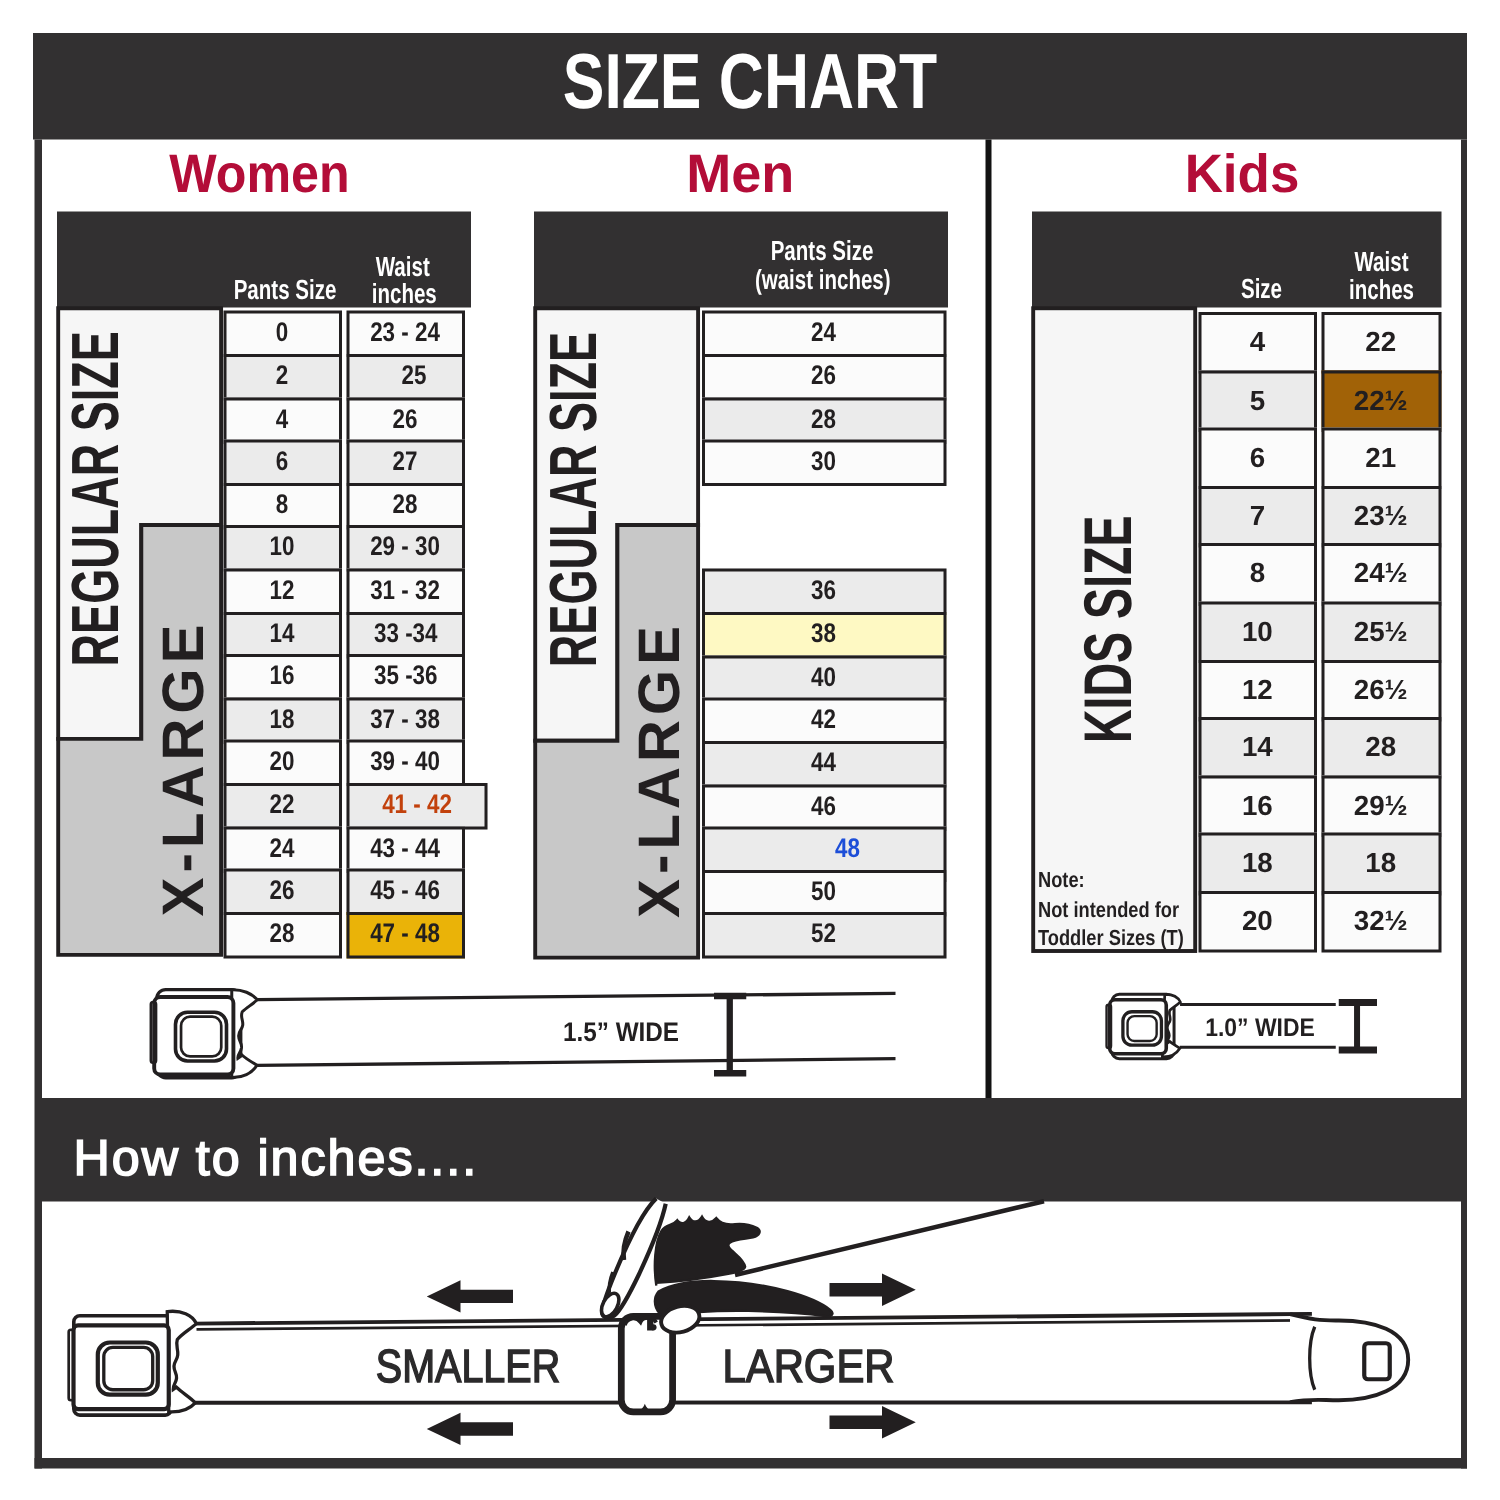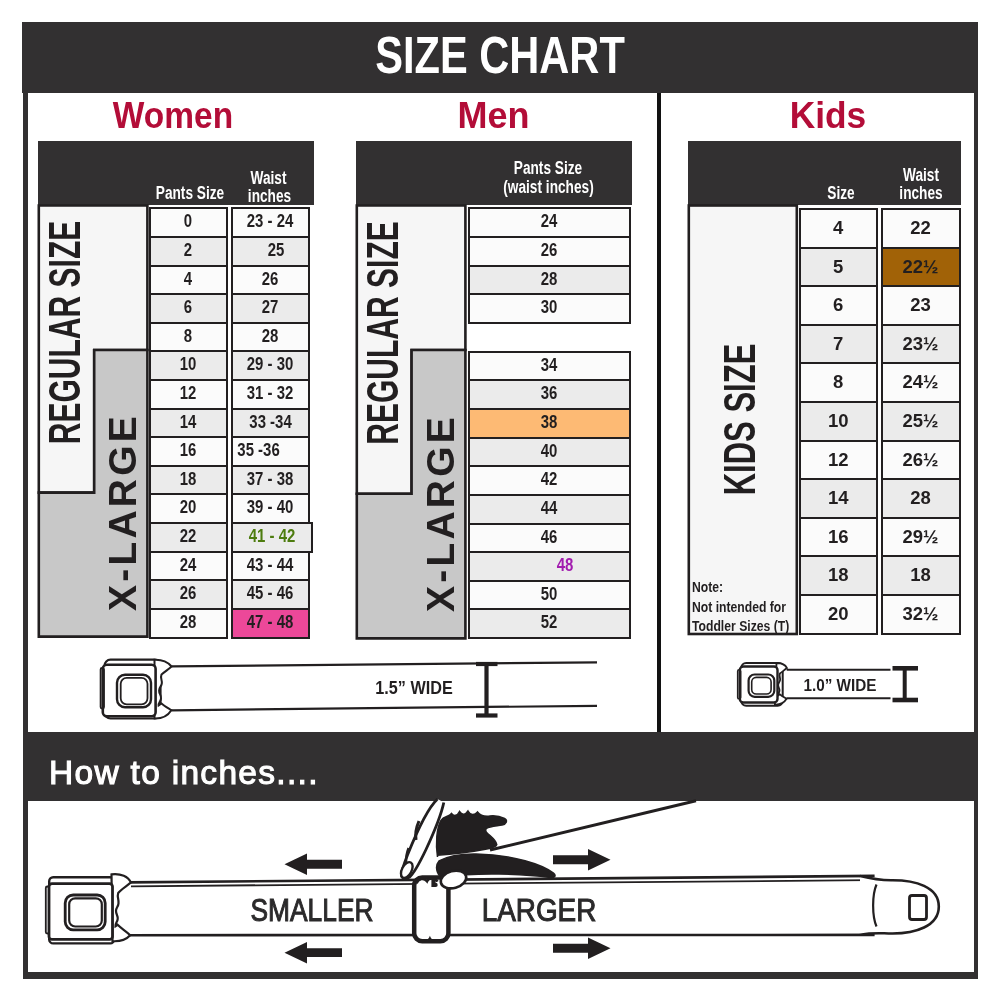--- a/index.html
+++ b/index.html
@@ -69,47 +69,46 @@
 <div style="position:absolute;left:148.5px;top:607.7px;width:79px;height:31.1px;box-sizing:border-box;border:2.5px solid #221f20;background:#fbfbfb;font:bold 18px/25px 'Liberation Sans',sans-serif;text-align:center;color:#221f20;"><span style="display:inline-block;transform:scaleX(0.83)">28</span></div>
 
 <div style="position:absolute;left:231px;top:207.3px;width:79px;height:31.1px;box-sizing:border-box;border:2.5px solid #221f20;background:#fbfbfb;font:bold 18px/25px 'Liberation Sans',sans-serif;text-align:center;color:#221f20;"><span style="display:inline-block;transform:scaleX(0.83)">23 - 24</span></div>
 <div style="position:absolute;left:231px;top:235.9px;width:79px;height:31.1px;box-sizing:border-box;border:2.5px solid #221f20;background:#ebebeb;font:bold 18px/25px 'Liberation Sans',sans-serif;text-align:center;color:#221f20;padding-left:12px;"><span style="display:inline-block;transform:scaleX(0.83)">25</span></div>
 <div style="position:absolute;left:231px;top:264.5px;width:79px;height:31.1px;box-sizing:border-box;border:2.5px solid #221f20;background:#fbfbfb;font:bold 18px/25px 'Liberation Sans',sans-serif;text-align:center;color:#221f20;"><span style="display:inline-block;transform:scaleX(0.83)">26</span></div>
 <div style="position:absolute;left:231px;top:293.1px;width:79px;height:31.1px;box-sizing:border-box;border:2.5px solid #221f20;background:#ebebeb;font:bold 18px/25px 'Liberation Sans',sans-serif;text-align:center;color:#221f20;"><span style="display:inline-block;transform:scaleX(0.83)">27</span></div>
 <div style="position:absolute;left:231px;top:321.7px;width:79px;height:31.1px;box-sizing:border-box;border:2.5px solid #221f20;background:#fbfbfb;font:bold 18px/25px 'Liberation Sans',sans-serif;text-align:center;color:#221f20;"><span style="display:inline-block;transform:scaleX(0.83)">28</span></div>
 <div style="position:absolute;left:231px;top:350.3px;width:79px;height:31.1px;box-sizing:border-box;border:2.5px solid #221f20;background:#ebebeb;font:bold 18px/25px 'Liberation Sans',sans-serif;text-align:center;color:#221f20;"><span style="display:inline-block;transform:scaleX(0.83)">29 - 30</span></div>
 <div style="position:absolute;left:231px;top:378.9px;width:79px;height:31.1px;box-sizing:border-box;border:2.5px solid #221f20;background:#fbfbfb;font:bold 18px/25px 'Liberation Sans',sans-serif;text-align:center;color:#221f20;"><span style="display:inline-block;transform:scaleX(0.83)">31 - 32</span></div>
 <div style="position:absolute;left:231px;top:407.5px;width:79px;height:31.1px;box-sizing:border-box;border:2.5px solid #221f20;background:#ebebeb;font:bold 18px/25px 'Liberation Sans',sans-serif;text-align:center;color:#221f20;"><span style="display:inline-block;transform:scaleX(0.83)">33 -34</span></div>
-<div style="position:absolute;left:231px;top:436.1px;width:79px;height:31.1px;box-sizing:border-box;border:2.5px solid #221f20;background:#fbfbfb;font:bold 18px/25px 'Liberation Sans',sans-serif;color:#221f20;"><span style="display:inline-block;transform:scaleX(0.83)">35 -36</span></div>
+<div style="position:absolute;left:231px;top:436.1px;width:79px;height:31.1px;box-sizing:border-box;border:2.5px solid #221f20;background:#fbfbfb;font:bold 18px/25px 'Liberation Sans',sans-serif;text-align:center;color:#221f20;"><span style="display:inline-block;transform:scaleX(0.83)">35 -36</span></div>
 <div style="position:absolute;left:231px;top:464.7px;width:79px;height:31.1px;box-sizing:border-box;border:2.5px solid #221f20;background:#ebebeb;font:bold 18px/25px 'Liberation Sans',sans-serif;text-align:center;color:#221f20;"><span style="display:inline-block;transform:scaleX(0.83)">37 - 38</span></div>
 <div style="position:absolute;left:231px;top:493.3px;width:79px;height:31.1px;box-sizing:border-box;border:2.5px solid #221f20;background:#fbfbfb;font:bold 18px/25px 'Liberation Sans',sans-serif;text-align:center;color:#221f20;"><span style="display:inline-block;transform:scaleX(0.83)">39 - 40</span></div>
-<div style="position:absolute;left:231px;top:521.9px;width:82px;height:31.1px;box-sizing:border-box;border:2.5px solid #221f20;background:#ebebeb;font:bold 18px/25px 'Liberation Sans',sans-serif;text-align:center;color:#4d7c0f;"><span style="display:inline-block;transform:scaleX(0.83)">41 - 42</span></div>
+<div style="position:absolute;left:231px;top:521.9px;width:94px;height:31.1px;box-sizing:border-box;border:2.5px solid #221f20;background:#ebebeb;font:bold 18px/25px 'Liberation Sans',sans-serif;text-align:center;color:#c2410c;"><span style="display:inline-block;transform:scaleX(0.83)">41 - 42</span></div>
 <div style="position:absolute;left:231px;top:550.5px;width:79px;height:31.1px;box-sizing:border-box;border:2.5px solid #221f20;background:#fbfbfb;font:bold 18px/25px 'Liberation Sans',sans-serif;text-align:center;color:#221f20;"><span style="display:inline-block;transform:scaleX(0.83)">43 - 44</span></div>
 <div style="position:absolute;left:231px;top:579.1px;width:79px;height:31.1px;box-sizing:border-box;border:2.5px solid #221f20;background:#ebebeb;font:bold 18px/25px 'Liberation Sans',sans-serif;text-align:center;color:#221f20;"><span style="display:inline-block;transform:scaleX(0.83)">45 - 46</span></div>
-<div style="position:absolute;left:231px;top:607.7px;width:79px;height:31.1px;box-sizing:border-box;border:2.5px solid #221f20;background:#ec4899;font:bold 18px/25px 'Liberation Sans',sans-serif;text-align:center;color:#221f20;"><span style="display:inline-block;transform:scaleX(0.83)">47 - 48</span></div>
+<div style="position:absolute;left:231px;top:607.7px;width:79px;height:31.1px;box-sizing:border-box;border:2.5px solid #221f20;background:#eab308;font:bold 18px/25px 'Liberation Sans',sans-serif;text-align:center;color:#221f20;"><span style="display:inline-block;transform:scaleX(0.83)">47 - 48</span></div>
 
 <svg style="position:absolute;left:0;top:0" width="1000" height="1000" viewBox="0 0 1000 1000">
 <path d="M356.8 205.5 L465.4 205.5 L465.4 350 L411.6 350 L411.6 493.8 L356.8 493.8 Z" fill="#f6f6f6" stroke="#221f20" stroke-width="2.6"></path>
 <path d="M411.6 350 L465.4 350 L465.4 638.4 L356.8 638.4 L356.8 493.8 L411.6 493.8 Z" fill="#c8c8c8" stroke="#221f20" stroke-width="2.6"></path>
 <text transform="translate(383 333) rotate(-90) scale(0.675 1)" text-anchor="middle" dominant-baseline="central" font-size="44.5" fill="#221f20">REGULAR SIZE</text>
 <text transform="translate(440 513) rotate(-90)" text-anchor="middle" dominant-baseline="central" font-size="39" letter-spacing="3.2" fill="#221f20">X-LARGE</text>
 </svg>
 
 <div style="position:absolute;left:467.5px;top:207.3px;width:163.5px;height:31.1px;box-sizing:border-box;border:2.5px solid #221f20;background:#fbfbfb;font:bold 18px/25px 'Liberation Sans',sans-serif;text-align:center;color:#221f20;"><span style="display:inline-block;transform:scaleX(0.83)">24</span></div>
 <div style="position:absolute;left:467.5px;top:236.0px;width:163.5px;height:31.1px;box-sizing:border-box;border:2.5px solid #221f20;background:#fbfbfb;font:bold 18px/25px 'Liberation Sans',sans-serif;text-align:center;color:#221f20;"><span style="display:inline-block;transform:scaleX(0.83)">26</span></div>
 <div style="position:absolute;left:467.5px;top:264.6px;width:163.5px;height:31.1px;box-sizing:border-box;border:2.5px solid #221f20;background:#ebebeb;font:bold 18px/25px 'Liberation Sans',sans-serif;text-align:center;color:#221f20;"><span style="display:inline-block;transform:scaleX(0.83)">28</span></div>
 <div style="position:absolute;left:467.5px;top:293.2px;width:163.5px;height:31.1px;box-sizing:border-box;border:2.5px solid #221f20;background:#fbfbfb;font:bold 18px/25px 'Liberation Sans',sans-serif;text-align:center;color:#221f20;"><span style="display:inline-block;transform:scaleX(0.83)">30</span></div>
-<div style="position:absolute;left:467.5px;top:350.6px;width:163.5px;height:31.1px;box-sizing:border-box;border:2.5px solid #221f20;background:#fbfbfb;font:bold 18px/25px 'Liberation Sans',sans-serif;text-align:center;color:#221f20;"><span style="display:inline-block;transform:scaleX(0.83)">34</span></div>
 <div style="position:absolute;left:467.5px;top:379.2px;width:163.5px;height:31.1px;box-sizing:border-box;border:2.5px solid #221f20;background:#ebebeb;font:bold 18px/25px 'Liberation Sans',sans-serif;text-align:center;color:#221f20;"><span style="display:inline-block;transform:scaleX(0.83)">36</span></div>
-<div style="position:absolute;left:467.5px;top:407.9px;width:163.5px;height:31.1px;box-sizing:border-box;border:2.5px solid #221f20;background:#fdba74;font:bold 18px/25px 'Liberation Sans',sans-serif;text-align:center;color:#221f20;"><span style="display:inline-block;transform:scaleX(0.83)">38</span></div>
+<div style="position:absolute;left:467.5px;top:407.9px;width:163.5px;height:31.1px;box-sizing:border-box;border:2.5px solid #221f20;background:#fef9c3;font:bold 18px/25px 'Liberation Sans',sans-serif;text-align:center;color:#221f20;"><span style="display:inline-block;transform:scaleX(0.83)">38</span></div>
 <div style="position:absolute;left:467.5px;top:436.5px;width:163.5px;height:31.1px;box-sizing:border-box;border:2.5px solid #221f20;background:#ebebeb;font:bold 18px/25px 'Liberation Sans',sans-serif;text-align:center;color:#221f20;"><span style="display:inline-block;transform:scaleX(0.83)">40</span></div>
 <div style="position:absolute;left:467.5px;top:465.1px;width:163.5px;height:34px;box-sizing:border-box;border:2.5px solid #221f20;background:#fbfbfb;font:bold 18px/25px 'Liberation Sans',sans-serif;text-align:center;color:#221f20;"><span style="display:inline-block;transform:scaleX(0.83)">42</span></div>
 <div style="position:absolute;left:467.5px;top:493.8px;width:163.5px;height:31.1px;box-sizing:border-box;border:2.5px solid #221f20;background:#ebebeb;font:bold 18px/25px 'Liberation Sans',sans-serif;text-align:center;color:#221f20;"><span style="display:inline-block;transform:scaleX(0.83)">44</span></div>
 <div style="position:absolute;left:467.5px;top:522.5px;width:163.5px;height:31.1px;box-sizing:border-box;border:2.5px solid #221f20;background:#fbfbfb;font:bold 18px/25px 'Liberation Sans',sans-serif;text-align:center;color:#221f20;"><span style="display:inline-block;transform:scaleX(0.83)">46</span></div>
-<div style="position:absolute;left:467.5px;top:551.1px;width:163.5px;height:37px;box-sizing:border-box;border:2.5px solid #221f20;background:#ebebeb;font:bold 18px/25px 'Liberation Sans',sans-serif;text-align:center;color:#a21caf;padding-left:32px;"><span style="display:inline-block;transform:scaleX(0.83)">48</span></div>
+<div style="position:absolute;left:467.5px;top:551.1px;width:163.5px;height:37px;box-sizing:border-box;border:2.5px solid #221f20;background:#ebebeb;font:bold 18px/25px 'Liberation Sans',sans-serif;text-align:center;color:#1d4ed8;padding-left:32px;"><span style="display:inline-block;transform:scaleX(0.83)">48</span></div>
 <div style="position:absolute;left:467.5px;top:579.8px;width:163.5px;height:31.1px;box-sizing:border-box;border:2.5px solid #221f20;background:#fbfbfb;font:bold 18px/25px 'Liberation Sans',sans-serif;text-align:center;color:#221f20;"><span style="display:inline-block;transform:scaleX(0.83)">50</span></div>
 <div style="position:absolute;left:467.5px;top:608.4px;width:163.5px;height:31.1px;box-sizing:border-box;border:2.5px solid #221f20;background:#ebebeb;font:bold 18px/25px 'Liberation Sans',sans-serif;text-align:center;color:#221f20;"><span style="display:inline-block;transform:scaleX(0.83)">52</span></div>
 
 <svg style="position:absolute;left:0;top:0" width="1000" height="1000" viewBox="0 0 1000 1000">
 <rect x="688.8" y="205.5" width="108" height="428.5" fill="#f6f6f6" stroke="#221f20" stroke-width="2.6"></rect>
 <text transform="translate(739.5 419.5) rotate(-90) scale(0.69 1)" text-anchor="middle" dominant-baseline="central" font-size="45" fill="#221f20">KIDS SIZE</text>
 </svg>
 
 <div style="position:absolute;left:692px;top:578px;width:160px;font-weight:bold;font-size:14.5px;line-height:19.5px;color:#221f20;transform:scaleX(0.84);transform-origin:0 0;">Note:<br>Not intended for<br>Toddler Sizes (T)</div>
 
@@ -120,21 +119,21 @@
 <div style="position:absolute;left:799px;top:362.4px;width:78.5px;height:41.2px;box-sizing:border-box;border:2.6px solid #221f20;background:#fbfbfb;font:bold 18.5px/35px 'Liberation Sans',sans-serif;text-align:center;color:#221f20;"><span style="display:inline-block;transform:scaleX(1.0)">8</span></div>
 <div style="position:absolute;left:799px;top:401.0px;width:78.5px;height:41.2px;box-sizing:border-box;border:2.6px solid #221f20;background:#ebebeb;font:bold 18.5px/35px 'Liberation Sans',sans-serif;text-align:center;color:#221f20;"><span style="display:inline-block;transform:scaleX(1.0)">10</span></div>
 <div style="position:absolute;left:799px;top:439.6px;width:78.5px;height:41.2px;box-sizing:border-box;border:2.6px solid #221f20;background:#fbfbfb;font:bold 18.5px/35px 'Liberation Sans',sans-serif;text-align:center;color:#221f20;"><span style="display:inline-block;transform:scaleX(1.0)">12</span></div>
 <div style="position:absolute;left:799px;top:478.2px;width:78.5px;height:41.2px;box-sizing:border-box;border:2.6px solid #221f20;background:#ebebeb;font:bold 18.5px/35px 'Liberation Sans',sans-serif;text-align:center;color:#221f20;"><span style="display:inline-block;transform:scaleX(1.0)">14</span></div>
 <div style="position:absolute;left:799px;top:516.8px;width:78.5px;height:41.2px;box-sizing:border-box;border:2.6px solid #221f20;background:#fbfbfb;font:bold 18.5px/35px 'Liberation Sans',sans-serif;text-align:center;color:#221f20;"><span style="display:inline-block;transform:scaleX(1.0)">16</span></div>
 <div style="position:absolute;left:799px;top:555.4px;width:78.5px;height:41.2px;box-sizing:border-box;border:2.6px solid #221f20;background:#ebebeb;font:bold 18.5px/35px 'Liberation Sans',sans-serif;text-align:center;color:#221f20;"><span style="display:inline-block;transform:scaleX(1.0)">18</span></div>
 <div style="position:absolute;left:799px;top:594.0px;width:78.5px;height:41.2px;box-sizing:border-box;border:2.6px solid #221f20;background:#fbfbfb;font:bold 18.5px/35px 'Liberation Sans',sans-serif;text-align:center;color:#221f20;"><span style="display:inline-block;transform:scaleX(1.0)">20</span></div>
 
 <div style="position:absolute;left:880.5px;top:208.0px;width:80px;height:41.2px;box-sizing:border-box;border:2.6px solid #221f20;background:#fbfbfb;font:bold 18.5px/35px 'Liberation Sans',sans-serif;text-align:center;color:#221f20;"><span style="display:inline-block;transform:scaleX(1.0)">22</span></div>
 <div style="position:absolute;left:880.5px;top:246.6px;width:80px;height:41.2px;box-sizing:border-box;border:2.6px solid #221f20;background:#a16207;font:bold 18.5px/35px 'Liberation Sans',sans-serif;text-align:center;color:#221f20;"><span style="display:inline-block;transform:scaleX(1.0)">22½</span></div>
-<div style="position:absolute;left:880.5px;top:285.2px;width:80px;height:41.2px;box-sizing:border-box;border:2.6px solid #221f20;background:#fbfbfb;font:bold 18.5px/35px 'Liberation Sans',sans-serif;text-align:center;color:#221f20;"><span style="display:inline-block;transform:scaleX(1.0)">23</span></div>
+<div style="position:absolute;left:880.5px;top:285.2px;width:80px;height:41.2px;box-sizing:border-box;border:2.6px solid #221f20;background:#fbfbfb;font:bold 18.5px/35px 'Liberation Sans',sans-serif;text-align:center;color:#221f20;"><span style="display:inline-block;transform:scaleX(1.0)">21</span></div>
 <div style="position:absolute;left:880.5px;top:323.8px;width:80px;height:41.2px;box-sizing:border-box;border:2.6px solid #221f20;background:#ebebeb;font:bold 18.5px/35px 'Liberation Sans',sans-serif;text-align:center;color:#221f20;"><span style="display:inline-block;transform:scaleX(1.0)">23½</span></div>
 <div style="position:absolute;left:880.5px;top:362.4px;width:80px;height:41.2px;box-sizing:border-box;border:2.6px solid #221f20;background:#fbfbfb;font:bold 18.5px/35px 'Liberation Sans',sans-serif;text-align:center;color:#221f20;text-decoration:underline;"><span style="display:inline-block;transform:scaleX(1.0)">24½</span></div>
 <div style="position:absolute;left:880.5px;top:401.0px;width:80px;height:41.2px;box-sizing:border-box;border:2.6px solid #221f20;background:#ebebeb;font:bold 18.5px/35px 'Liberation Sans',sans-serif;text-align:center;color:#221f20;"><span style="display:inline-block;transform:scaleX(1.0)">25½</span></div>
 <div style="position:absolute;left:880.5px;top:439.6px;width:80px;height:41.2px;box-sizing:border-box;border:2.6px solid #221f20;background:#fbfbfb;font:bold 18.5px/35px 'Liberation Sans',sans-serif;text-align:center;color:#221f20;"><span style="display:inline-block;transform:scaleX(1.0)">26½</span></div>
 <div style="position:absolute;left:880.5px;top:478.2px;width:80px;height:41.2px;box-sizing:border-box;border:2.6px solid #221f20;background:#ebebeb;font:bold 18.5px/35px 'Liberation Sans',sans-serif;text-align:center;color:#221f20;"><span style="display:inline-block;transform:scaleX(1.0)">28</span></div>
 <div style="position:absolute;left:880.5px;top:516.8px;width:80px;height:41.2px;box-sizing:border-box;border:2.6px solid #221f20;background:#fbfbfb;font:bold 18.5px/35px 'Liberation Sans',sans-serif;text-align:center;color:#221f20;"><span style="display:inline-block;transform:scaleX(1.0)">29½</span></div>
 <div style="position:absolute;left:880.5px;top:555.4px;width:80px;height:41.2px;box-sizing:border-box;border:2.6px solid #221f20;background:#ebebeb;font:bold 18.5px/35px 'Liberation Sans',sans-serif;text-align:center;color:#221f20;"><span style="display:inline-block;transform:scaleX(1.0)">18</span></div>
 <div style="position:absolute;left:880.5px;top:594.0px;width:80px;height:41.2px;box-sizing:border-box;border:2.6px solid #221f20;background:#fbfbfb;font:bold 18.5px/35px 'Liberation Sans',sans-serif;text-align:center;color:#221f20;"><span style="display:inline-block;transform:scaleX(1.0)">32½</span></div>
 
 <svg style="position:absolute;left:0;top:0" width="1000" height="1000" viewBox="0 0 1000 1000" fill="none" stroke="#221f20">

